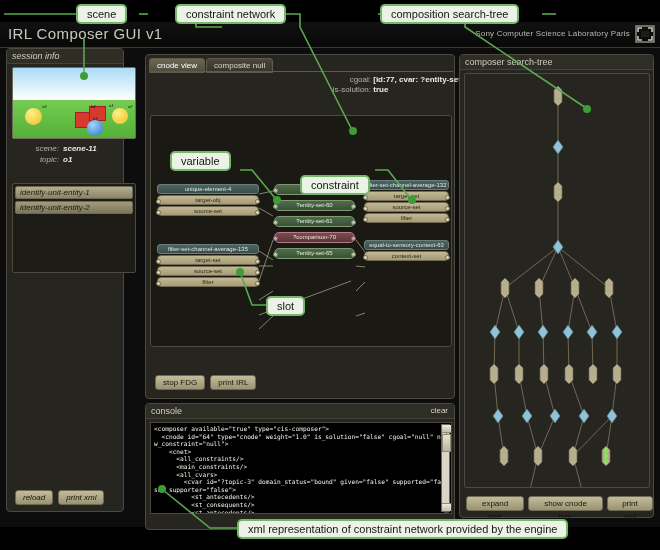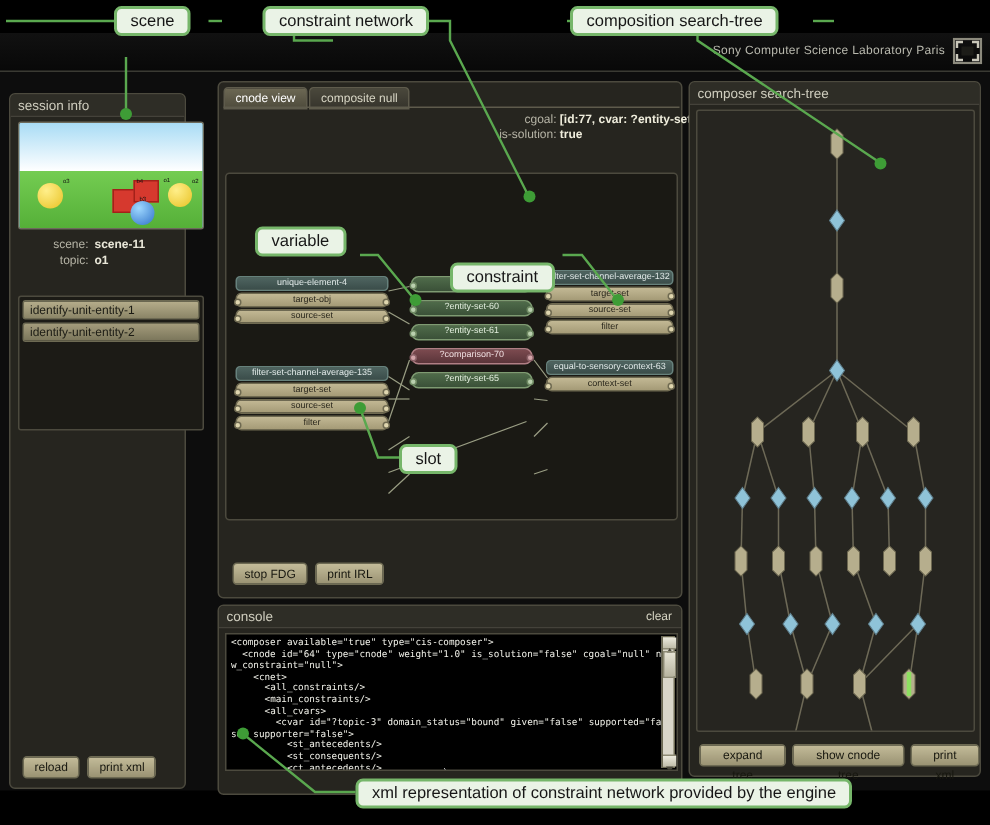--- a/index.html
+++ b/index.html
@@ -38,21 +38,21 @@
     border:1px solid #4c4a3e;
     border-radius:4px;
   }
   .panel-title {
     font-size:9px; color:#cfcdbe; padding:2px 5px;
     border-bottom:1px solid #44423a;
     background:#2e2d26;
     border-radius:3px 3px 0 0;
   }
   
-  #session-panel { left:6px; top:40px; width:118px; height:464px; }
+  #session-panel { left:6px; top:26px; width:118px; height:464px;font-style:italic; }
   .scene-img {
     position:absolute; left:5px; top:18px; width:124px; height:72px;
     border:1px solid #6d6b5c; border-radius:2px; overflow:hidden;
     background:#8fd4f0;
   }
   .sky { position:absolute; left:0; top:0; width:100%; height:46%;
          background:linear-gradient(#a9dcf5,#ffffff); }
   .ground { position:absolute; left:0; top:46%; width:100%; height:54%;
          background:linear-gradient(#74cc52,#55b038); }
   .ball { position:absolute; border-radius:50%; }
@@ -209,20 +209,21 @@
     z-index:50;
   }
   .anno-svg { position:absolute; left:0; top:0; width:660px; height:550px; z-index:40; pointer-events:none; }
 </style>
 </head>
 <body>
 
 <div id="app">
 
   <div class="titlebar">
+    <div class="app-title">IRL Composer GUI v1</div>
     <div class="lab-name">Sony Computer Science Laboratory Paris</div>
     <div class="resize-icon">
       <svg width="20" height="18" viewBox="0 0 20 18">
         <rect x="1" y="1" width="18" height="16" fill="none" stroke="#8c8a7d" stroke-width="1.5"></rect>
         <path d="M3 7 L3 3 L7 3 M17 7 L17 3 L13 3 M3 11 L3 15 L7 15 M17 11 L17 15 L13 15" fill="none" stroke="#c9c7ba" stroke-width="1.6"></path>
         <rect x="6" y="6" width="8" height="6" fill="#1c1c18"></rect>
       </svg>
     </div>
   </div>
 

